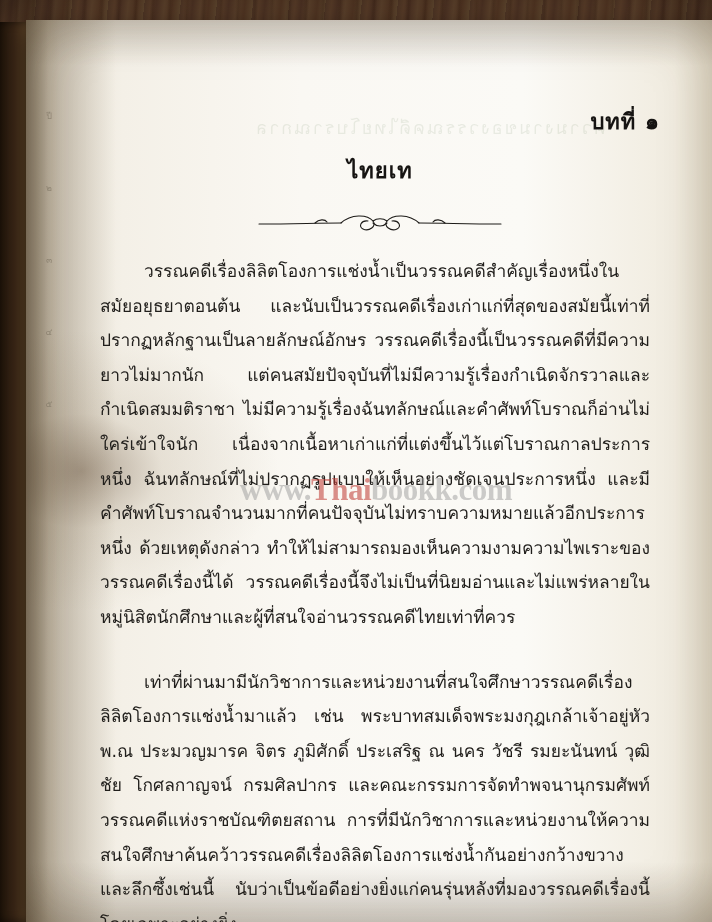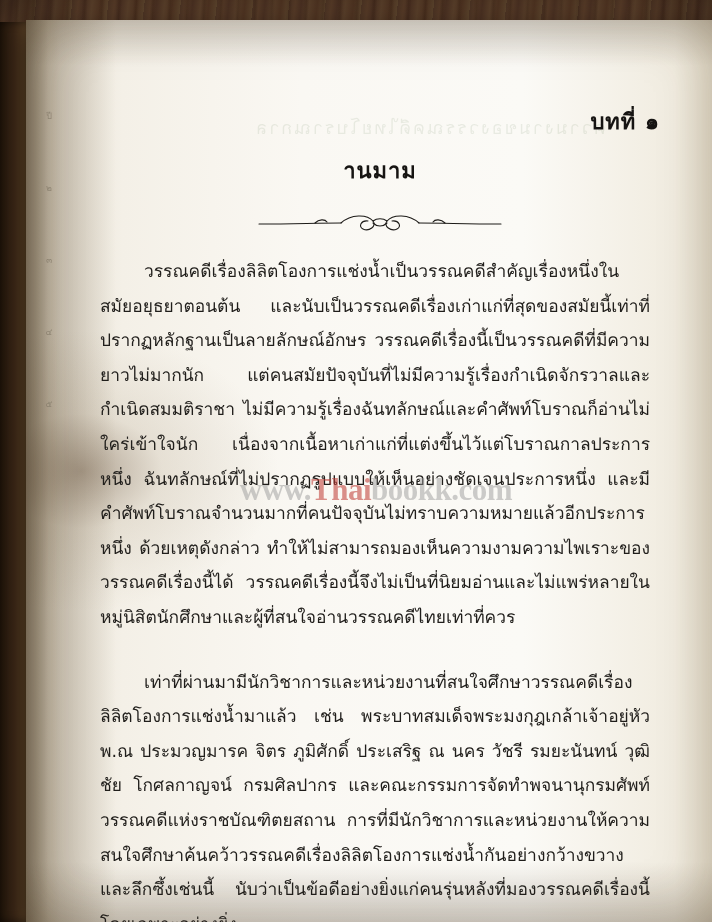--- a/index.html
+++ b/index.html
@@ -195,21 +195,21 @@
     <div class="margin-ticks">
       <div>ปี</div>
       <div>๒</div>
       <div>๓</div>
       <div>๔</div>
       <div>๕</div>
     </div>
 
     <div class="content">
       <div class="chapter-head">บทที่ ๑</div>
-      <div class="chapter-sub">านมาม</div>
+      <div class="chapter-sub">ไทยเท</div>
 
       <svg class="ornament" viewBox="0 0 250 26">
         <g fill="none" stroke="#1d1b18" stroke-width="1.1" stroke-linecap="round">
           <path d="M4 14 C 40 14, 60 13, 86 13"></path>
           <path d="M246 14 C 210 14, 190 13, 164 13"></path>
           <path d="M86 13 C 96 4, 112 4, 118 11 C 122 16, 114 22, 108 19 C 103 16.5, 106 10, 113 11"></path>
           <path d="M164 13 C 154 4, 138 4, 132 11 C 128 16, 136 22, 142 19 C 147 16.5, 144 10, 137 11"></path>
           <path d="M118 11 C 122 8, 128 8, 132 11"></path>
           <path d="M118 13 C 122 17, 128 17, 132 13"></path>
           <path d="M60 13 C 64 9, 70 9, 72 12"></path>

